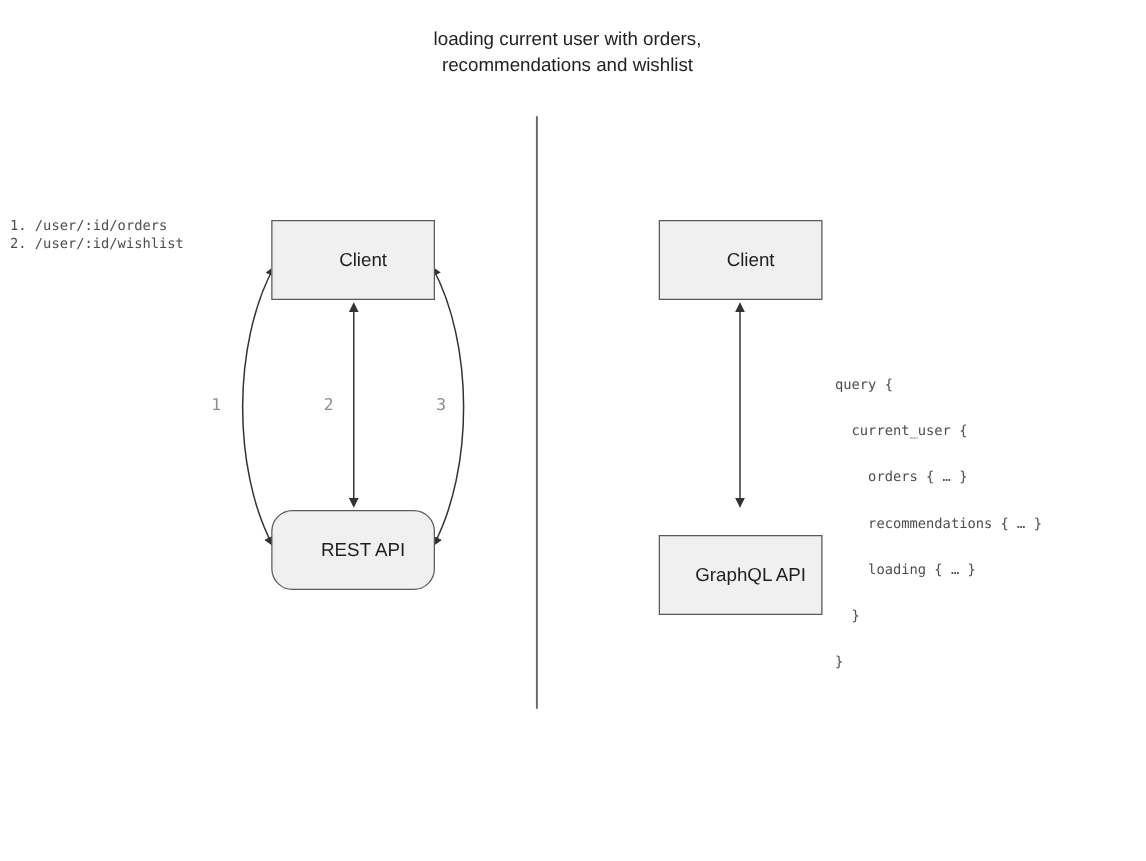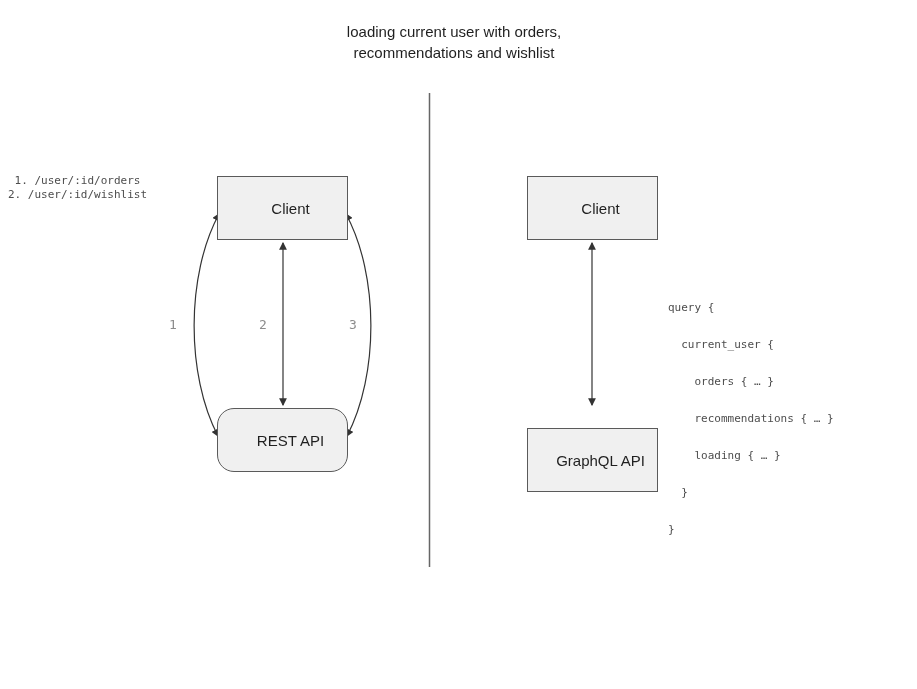--- a/index.html
+++ b/index.html
@@ -56,21 +56,21 @@
     font-family: "DejaVu Sans Mono", "Liberation Mono", monospace;
     color: #4d4d4d;
     font-size: 11px;
     line-height: 14px;
   }
   .endpoint-list {
     position: absolute;
     left: 8px;
     top: 174px;
   }
-  .endpoint-list div { white-space: pre; text-align: center; }
+  .endpoint-list div { white-space: pre; }
 
   .query-block {
     position: absolute;
     left: 668px;
     top: 277px;
     line-height: 13px;
   }
   .query-block div { white-space: pre; margin-top: 24px; }
 
   .arrow-num {

